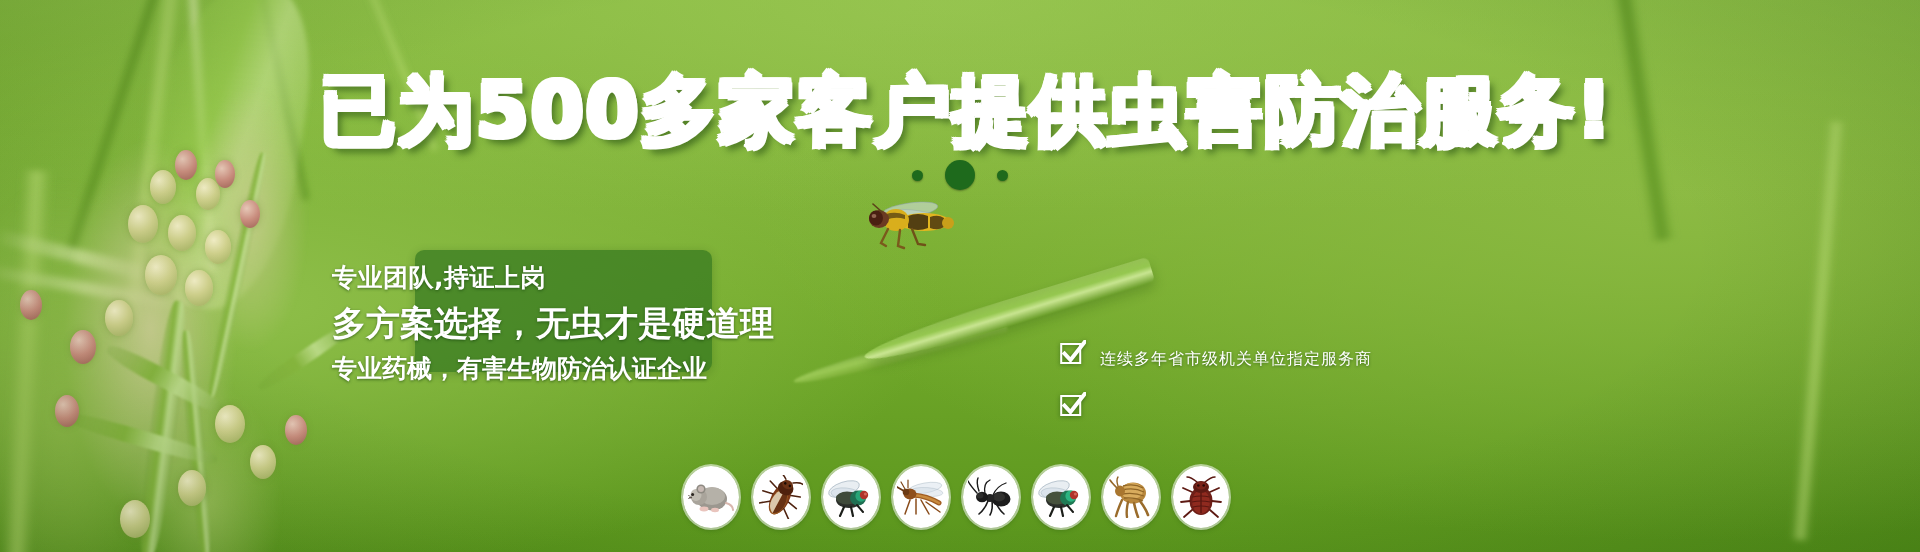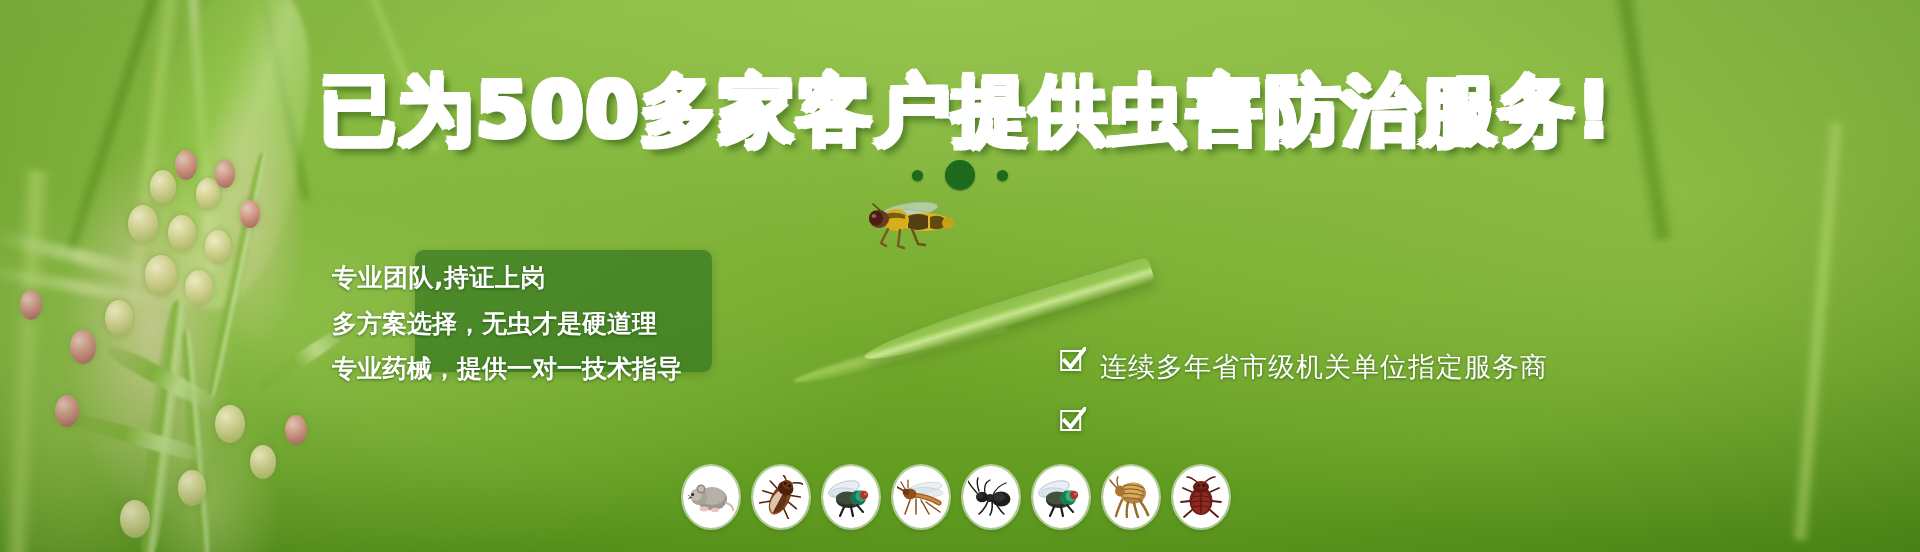--- a/index.html
+++ b/index.html
@@ -151,36 +151,36 @@
     text-align:left;
     color:#ffffff;
     font-family:"DejaVu Sans", sans-serif;
     font-weight:bold;
   }
   .slogan {
     white-space:nowrap;
     text-shadow:0 1px 3px rgba(10,50,5,0.55);
   }
   .slogan.l1 { font-size:25px; line-height:25px; margin:0 0 0 0; padding-top:13px; letter-spacing:0.5px; }
-  .slogan.l2 { font-size:25px; line-height:25px; padding-top:21px; letter-spacing:0px; }
+  .slogan.l2 { font-size:34px; line-height:25px; padding-top:21px; letter-spacing:0px; }
   .slogan.l3 { font-size:25px; line-height:25px; padding-top:20px; letter-spacing:0px; }
 
   
   .bullets {
     position:absolute; left:1060px; top:335px; width:480px;
   }
   .bullet {
     display:flex; align-items:center; gap:14px;
     margin-bottom:22px;
   }
   .check-box { width:26px; height:26px; position:relative; flex:0 0 26px; }
   .check-box svg { display:block; filter:drop-shadow(0 1px 2px rgba(10,50,5,0.5)); }
   .bullet-text {
     color:#ffffff;
-    font-size:27px;
+    font-size:16px;
     font-family:Liberation Mono, monospace;
     letter-spacing:1px;
     white-space:nowrap;
     text-shadow:0 1px 3px rgba(10,50,5,0.55);
     margin-top:14px;
   }
 
   
   .pests {
     position:absolute; left:683px; top:466px;
@@ -282,21 +282,21 @@
   <div class="dots">
     <span class="dot s"></span>
     <span class="dot m"></span>
     <span class="dot s"></span>
   </div>
 
   <div class="info-box"></div>
   <div class="slogans">
     <div class="slogan l1">专业团队,持证上岗</div>
     <div class="slogan l2">多方案选择，无虫才是硬道理</div>
-    <div class="slogan l3">专业药械，提供一对一技术指导</div>
+    <div class="slogan l3">专业药械，有害生物防治认证企业</div>
   </div>
 
   <div class="bullets">
     <div class="bullet">
       <span class="check-box">
         <svg width="26" height="26" viewBox="0 0 26 26">
           <rect x="1.2" y="4" width="19" height="19" fill="none" stroke="#ffffff" stroke-width="2"></rect>
           <path d="M4.5 13.5 L10.5 20 L25 1.6" fill="none" stroke="#ffffff" stroke-width="4" stroke-linecap="square"></path>
         </svg>
       </span>

